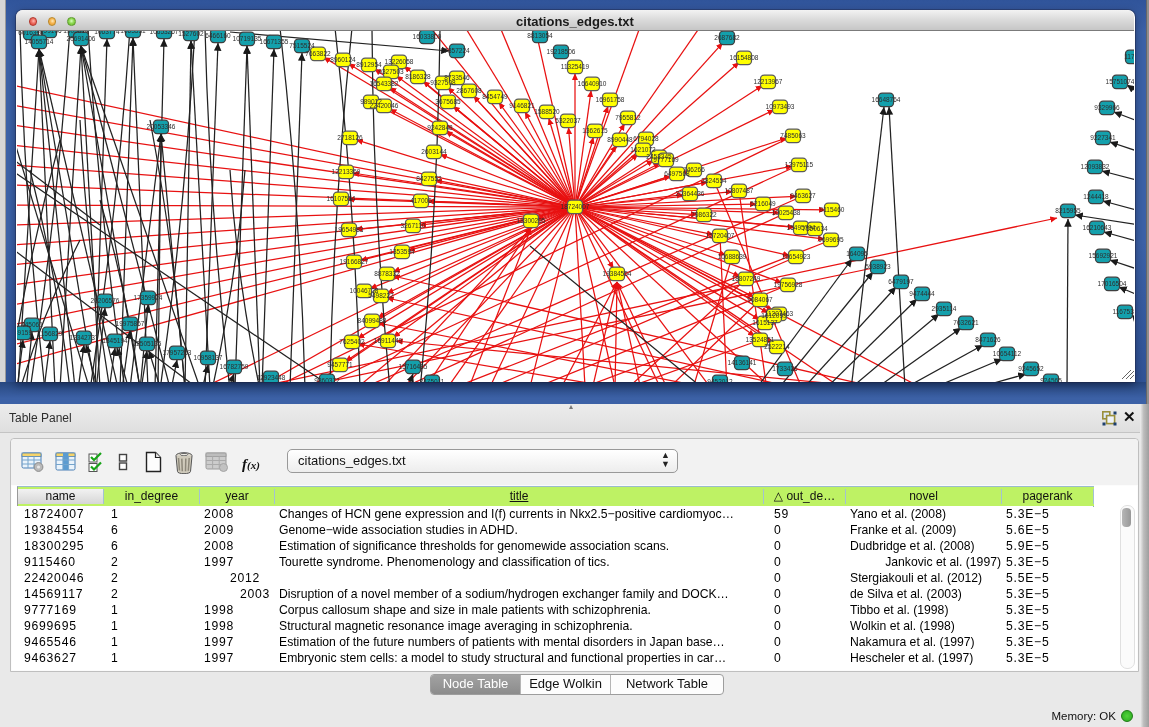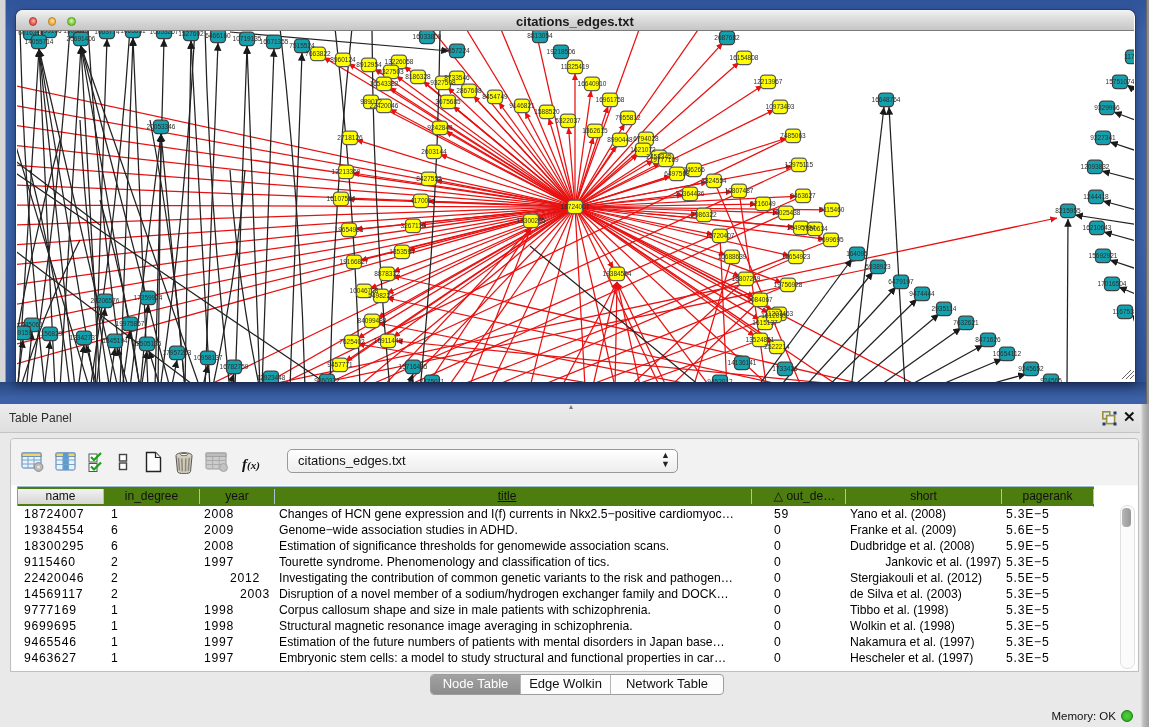--- a/index.html
+++ b/index.html
@@ -22,21 +22,21 @@
 #tphtext{left:9px;top:411px;font-size:12px;color:#2e2e2e}
 #divider{left:569px;top:402px;width:12px;height:6px;color:#777;font-size:8px}
 #browser{left:10px;top:438px;width:1129px;height:234px;background:#fcfcfc;border:1px solid #bfbfbf;border-radius:4px 4px 0 0;box-sizing:border-box}
 #toolbar{left:11px;top:439px;width:1127px;height:46px;background:#f2f2f2;border-radius:4px 4px 0 0}
 .tbi{display:inline-block;vertical-align:middle;margin:0 5px}
 #tbicons{left:16px;top:450px}
 #dropdown{left:287px;top:449px;width:391px;height:24px;background:linear-gradient(180deg,#ffffff,#ededed);
  border:1px solid #999;border-radius:5px;box-sizing:border-box;font-size:13px;color:#111;line-height:22px;padding-left:10px}
 #ddarrow{left:661px;top:451px;font-size:9px;color:#222;line-height:9px;text-align:center}
 
-#thead{left:17px;top:486px;width:1076px;height:19px;background:#4d7c0f;border-top:1px solid #9bbccc;border-bottom:1px solid #8aa9b9;border-left:1px solid #999}
+#thead{left:17px;top:486px;width:1076px;height:19px;background:#bef264;border-top:1px solid #9bbccc;border-bottom:1px solid #8aa9b9;border-left:1px solid #999}
 .hc{position:absolute;top:2px;height:15px;text-align:center;font-size:12px;color:#111;border-right:1px solid #a3c2d2;box-sizing:border-box}
 .tr{position:absolute;left:17px;width:1076px;height:16px;background:#fff}
 .tc{position:absolute;top:1px;font-size:12.2px;color:#000;white-space:nowrap;overflow:hidden}
 #tbodybg{left:12px;top:486px;width:1125px;height:184px;background:#fff}
 #sbar{left:1120px;top:505px;width:13px;height:162px;background:#fbfbfb;border:1px solid #e0e0e0;border-radius:7px}
 #sthumb{left:1122px;top:508px;width:9px;height:19px;background:linear-gradient(90deg,#b6b6b6,#989898);border-radius:4px}
 
 #tabs{left:430px;top:674px;height:19px;border:1px solid #9d9d9d;border-radius:4px;background:#fdfdfd;font-size:13px;color:#111}
 .seg{display:inline-block;height:19px;line-height:18px;text-align:center;vertical-align:top}
 .segsel{background:linear-gradient(180deg,#a2a2a2,#8c8c8c);color:#fff;border-radius:3px 0 0 3px}
@@ -627,23 +627,23 @@
           <path d="M1 9.5 h20 M1 13.5 h20 M7.6 5.5 v12.5 M14.2 5.5 v12.5" stroke="#aaaaaa" stroke-width="1" fill="none"></path>
           <circle cx="18.5" cy="16.5" r="4" fill="#c2c2c2" stroke="#a5a5a5"></circle>
         </svg></span><span class="tbi" style="margin-left:8px"><span style="font-family:'Liberation Serif',serif;font-style:italic;font-weight:bold;font-size:15px;color:#111">f<span style="font-size:11px">(x)</span></span></span></div>
 <div class="abs" id="dropdown">citations_edges.txt</div>
 <div class="abs" id="ddarrow">▲<br>▼</div>
 <div class="abs" id="tbodybg"></div>
 <div class="abs" id="thead">
       <div class="hc" style="left:0px;width:86px;background:linear-gradient(180deg,#f2f2f2,#d6d6d6);">name</div>
       <div class="hc" style="left:86px;width:96px;">in_degree</div>
       <div class="hc" style="left:182px;width:75px;">year</div>
-      <div class="hc" style="left:245px;width:489px;text-decoration:underline;">title</div>
+      <div class="hc" style="left:257px;width:489px;text-decoration:underline;">title</div>
       <div class="hc" style="left:746px;width:82px;">△ out_de…</div>
-      <div class="hc" style="left:828px;width:156px;">short</div>
+      <div class="hc" style="left:828px;width:156px;">novel</div>
       <div class="hc" style="left:984px;width:92px;">pagerank</div>
     </div>
 <div class="tr" style="top:506px">
       <div class="tc" style="left:7px;width:79px;letter-spacing:.75px;">18724007</div>
       <div class="tc" style="left:94px;width:88px;letter-spacing:.75px;">1</div>
       <div class="tc" style="left:187px;width:70px;letter-spacing:.75px;">2008</div>
       <div class="tc" style="left:262px;width:484px;">Changes of HCN gene expression and I(f) currents in Nkx2.5−positive cardiomyoc…</div>
       <div class="tc" style="left:757px;width:71px;letter-spacing:.75px;">59</div>
       <div class="tc" style="left:833px;width:151px;">Yano et al. (2008)</div>
       <div class="tc" style="left:989px;width:87px;letter-spacing:.75px;">5.3E−5</div>
@@ -672,21 +672,20 @@
       <div class="tc" style="left:187px;width:70px;letter-spacing:.75px;">1997</div>
       <div class="tc" style="left:262px;width:484px;">Tourette syndrome. Phenomenology and classification of tics.</div>
       <div class="tc" style="left:757px;width:71px;letter-spacing:.75px;">0</div>
       <div class="tc" style="left:833px;width:151px;text-align:right;">Jankovic et al. (1997)</div>
       <div class="tc" style="left:989px;width:87px;letter-spacing:.75px;">5.3E−5</div>
     </div>
     <div class="tr" style="top:570px">
       <div class="tc" style="left:7px;width:79px;letter-spacing:.75px;">22420046</div>
       <div class="tc" style="left:94px;width:88px;letter-spacing:.75px;">2</div>
       <div class="tc" style="left:205px;width:70px;letter-spacing:.75px;margin-left:8px;">2012</div>
-      <div class="tc" style="left:262px;width:484px;">Investigating the contribution of common genetic variants to the risk and pathogen…</div>
       <div class="tc" style="left:757px;width:71px;letter-spacing:.75px;">0</div>
       <div class="tc" style="left:833px;width:151px;">Stergiakouli et al. (2012)</div>
       <div class="tc" style="left:989px;width:87px;letter-spacing:.75px;">5.5E−5</div>
     </div>
     <div class="tr" style="top:586px">
       <div class="tc" style="left:7px;width:79px;letter-spacing:.75px;">14569117</div>
       <div class="tc" style="left:94px;width:88px;letter-spacing:.75px;">2</div>
       <div class="tc" style="left:187px;width:70px;letter-spacing:.75px;margin-left:36px;">2003</div>
       <div class="tc" style="left:262px;width:484px;">Disruption of a novel member of a sodium/hydrogen exchanger family and DOCK…</div>
       <div class="tc" style="left:757px;width:71px;letter-spacing:.75px;">0</div>

